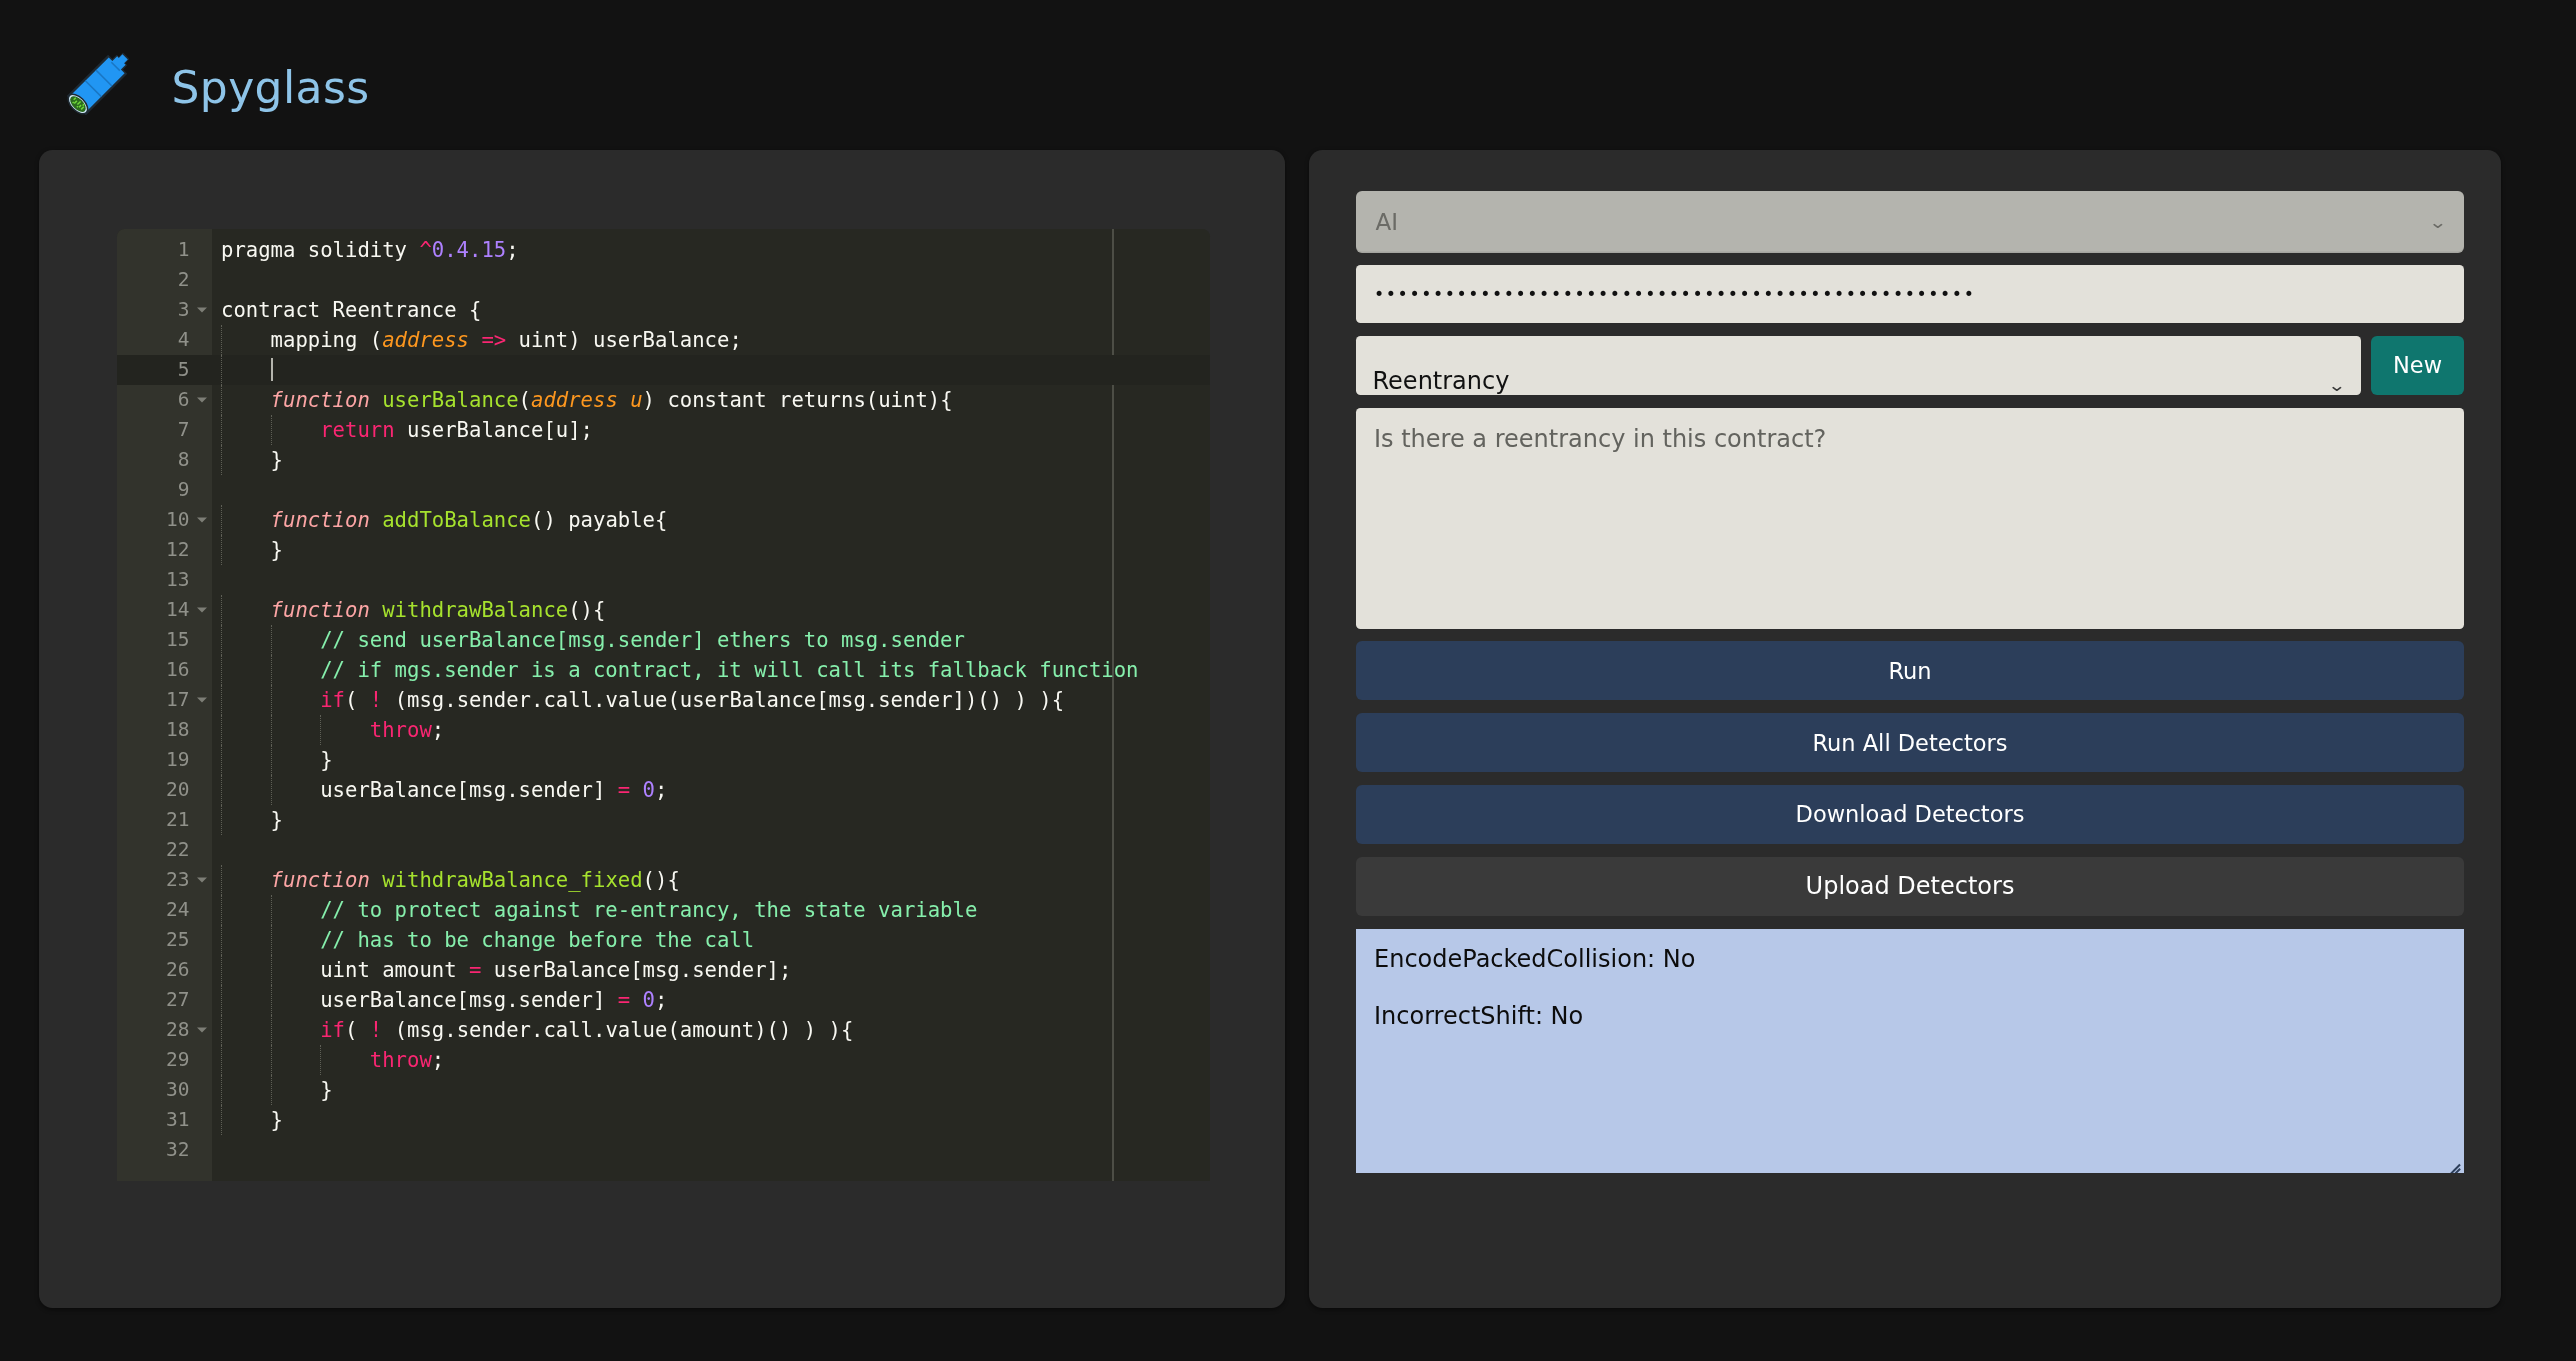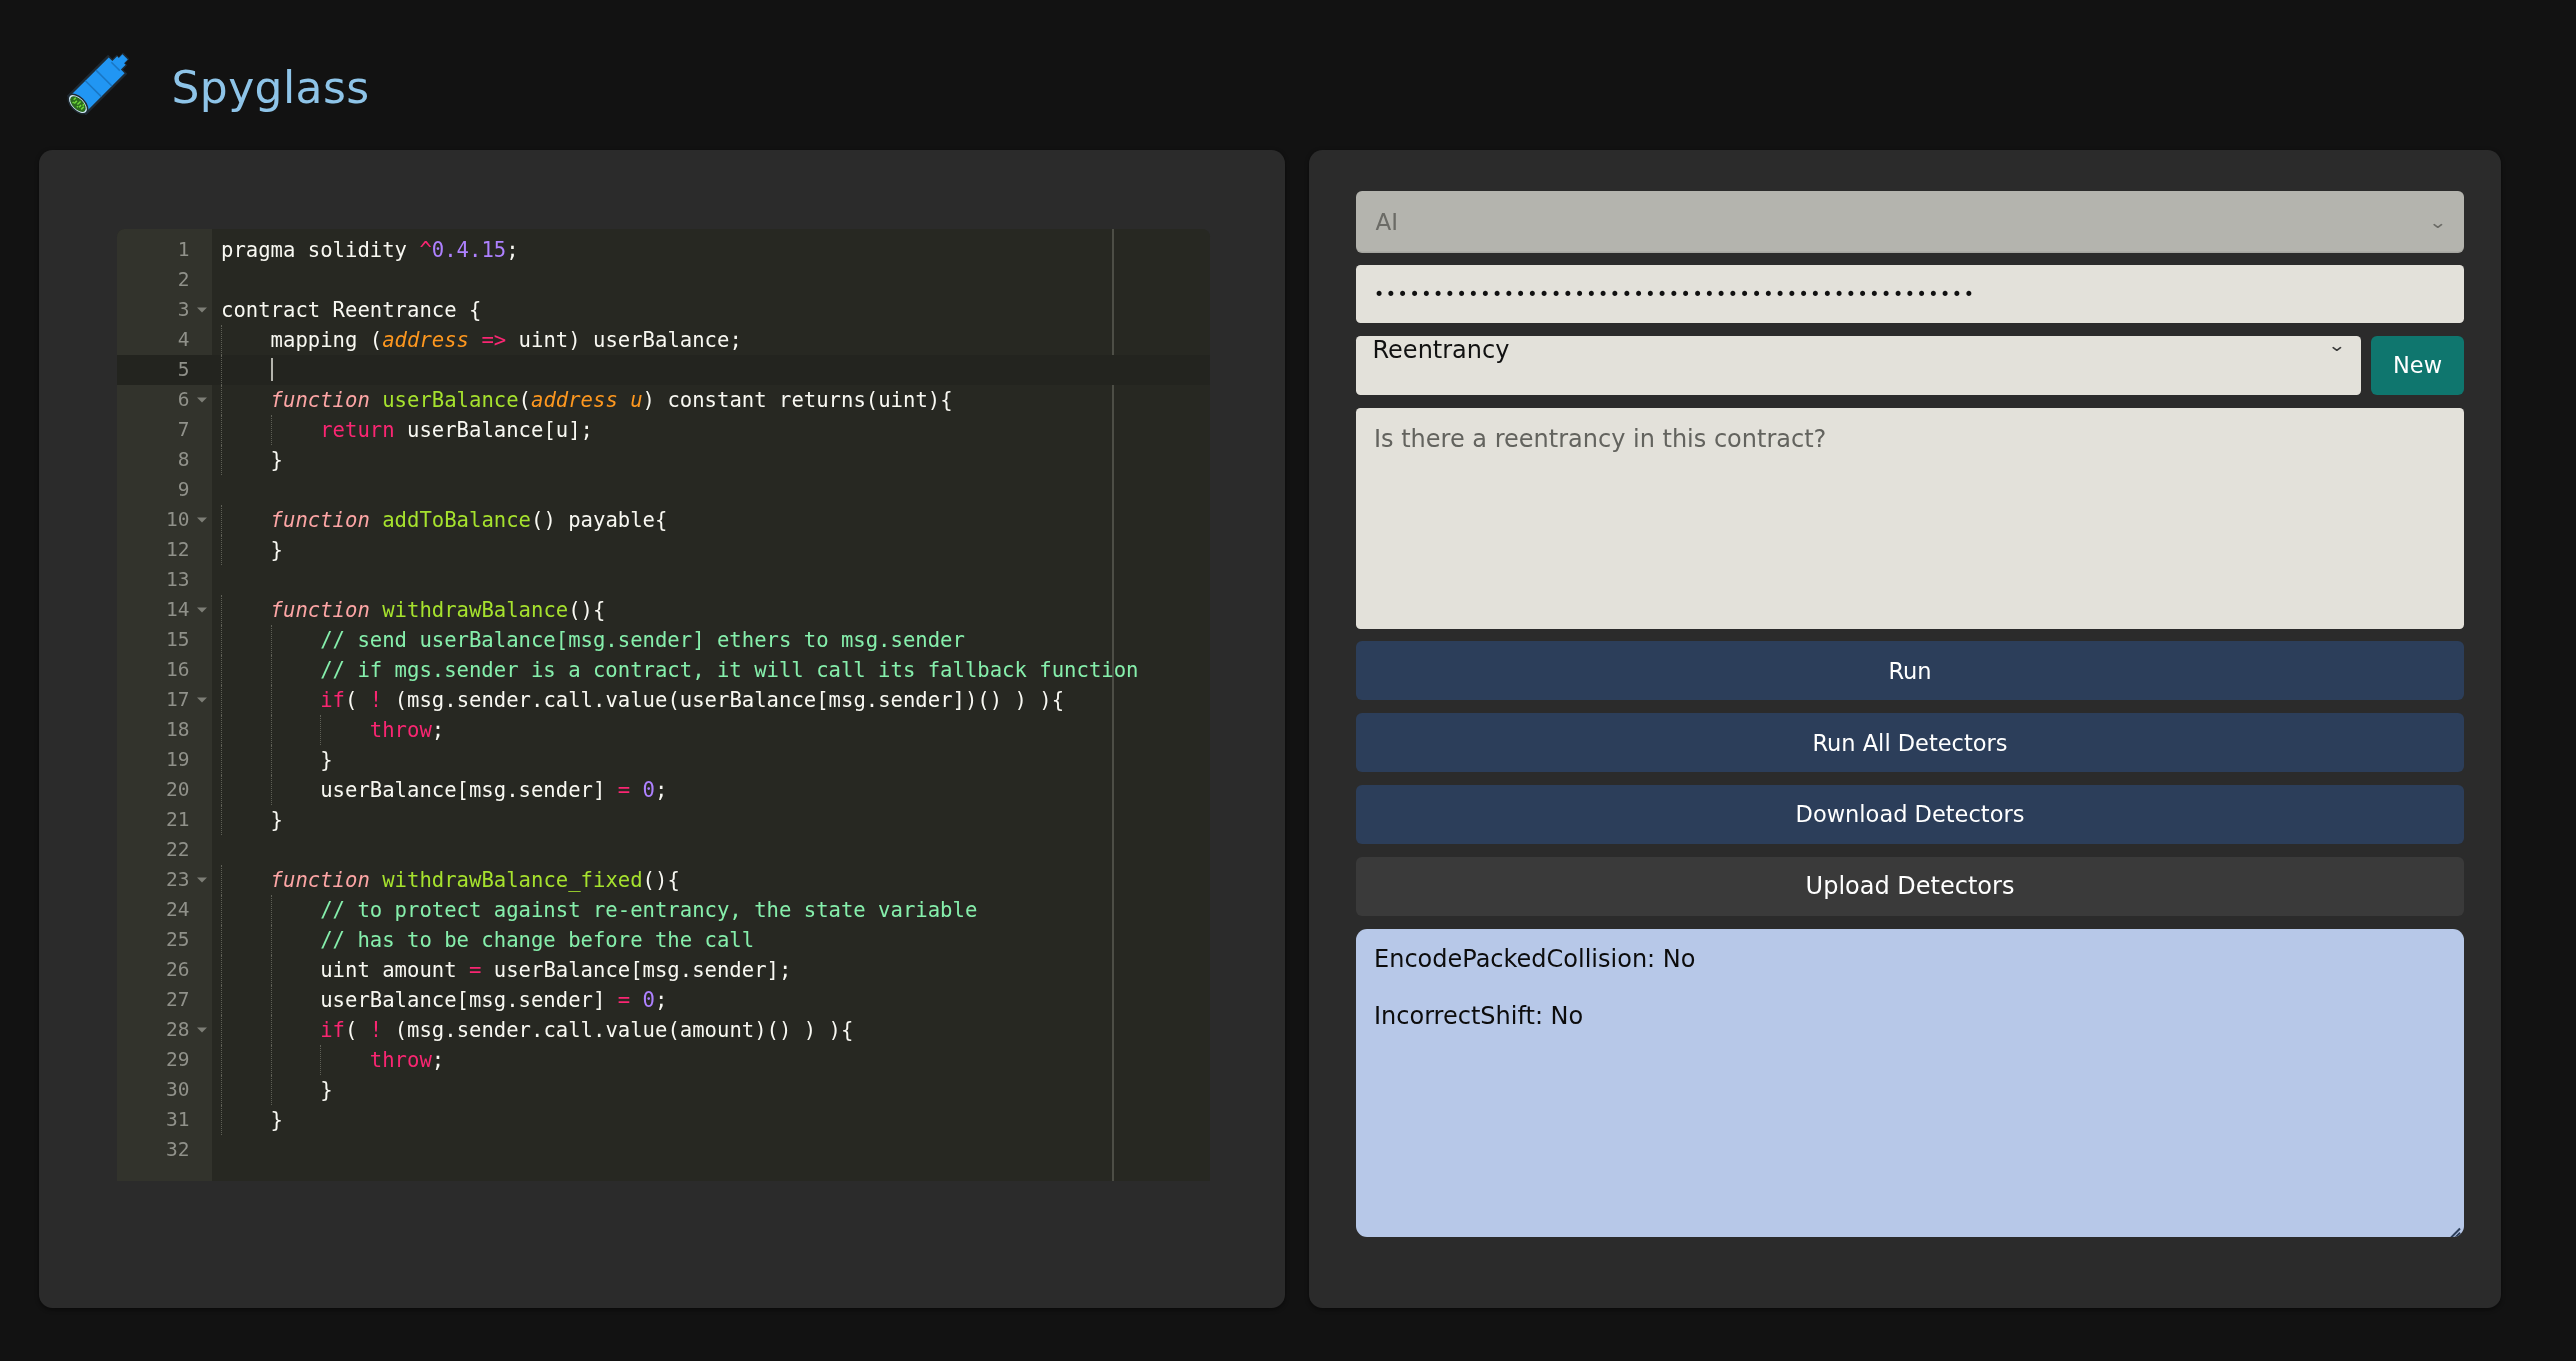--- a/index.html
+++ b/index.html
@@ -200,21 +200,21 @@
   .detector-select {
     flex: 1 1 auto;
     height: 59px;
     background: #e3e1da;
     border-radius: 4.5px;
     color: #111;
     font-size: 24px;
     font-family: "DejaVu Sans", "Liberation Sans", sans-serif;
     padding: 0 16.5px;
     display: flex;
-    align-items: flex-start;
+    align-items: flex-end;
     justify-content: space-between;
   }
   .chev {
     font-size: 16.5px;
     color: #3a3a3a;
     transform: scaleX(1.35);
     display: inline-block;
   }
   .chev-light { color: #6b6b66; }
   .btn-new {
@@ -251,23 +251,23 @@
     align-items: center;
     justify-content: center;
     font-family: "DejaVu Sans", "Liberation Sans", sans-serif;
   }
   .btn-primary { background: #2c3e5a; }
   .btn-neutral { background: #3a3a3a; font-size: 24px; }
 
   .results {
     margin-top: 12.8px;
     width: 100%;
-    height: 308px;
+    height: 244px;
     background: #b7c8e8;
-    border-radius: 11px;
+    border-radius: 0;
     padding: 16.5px 18px;
     color: #0c0c0c;
     font-size: 24px;
     font-family: "DejaVu Sans", "Liberation Sans", sans-serif;
     position: relative;
     overflow: hidden;
   }
   .results p { margin-bottom: 28.5px; }
   .resize-grip {
     position: absolute;

